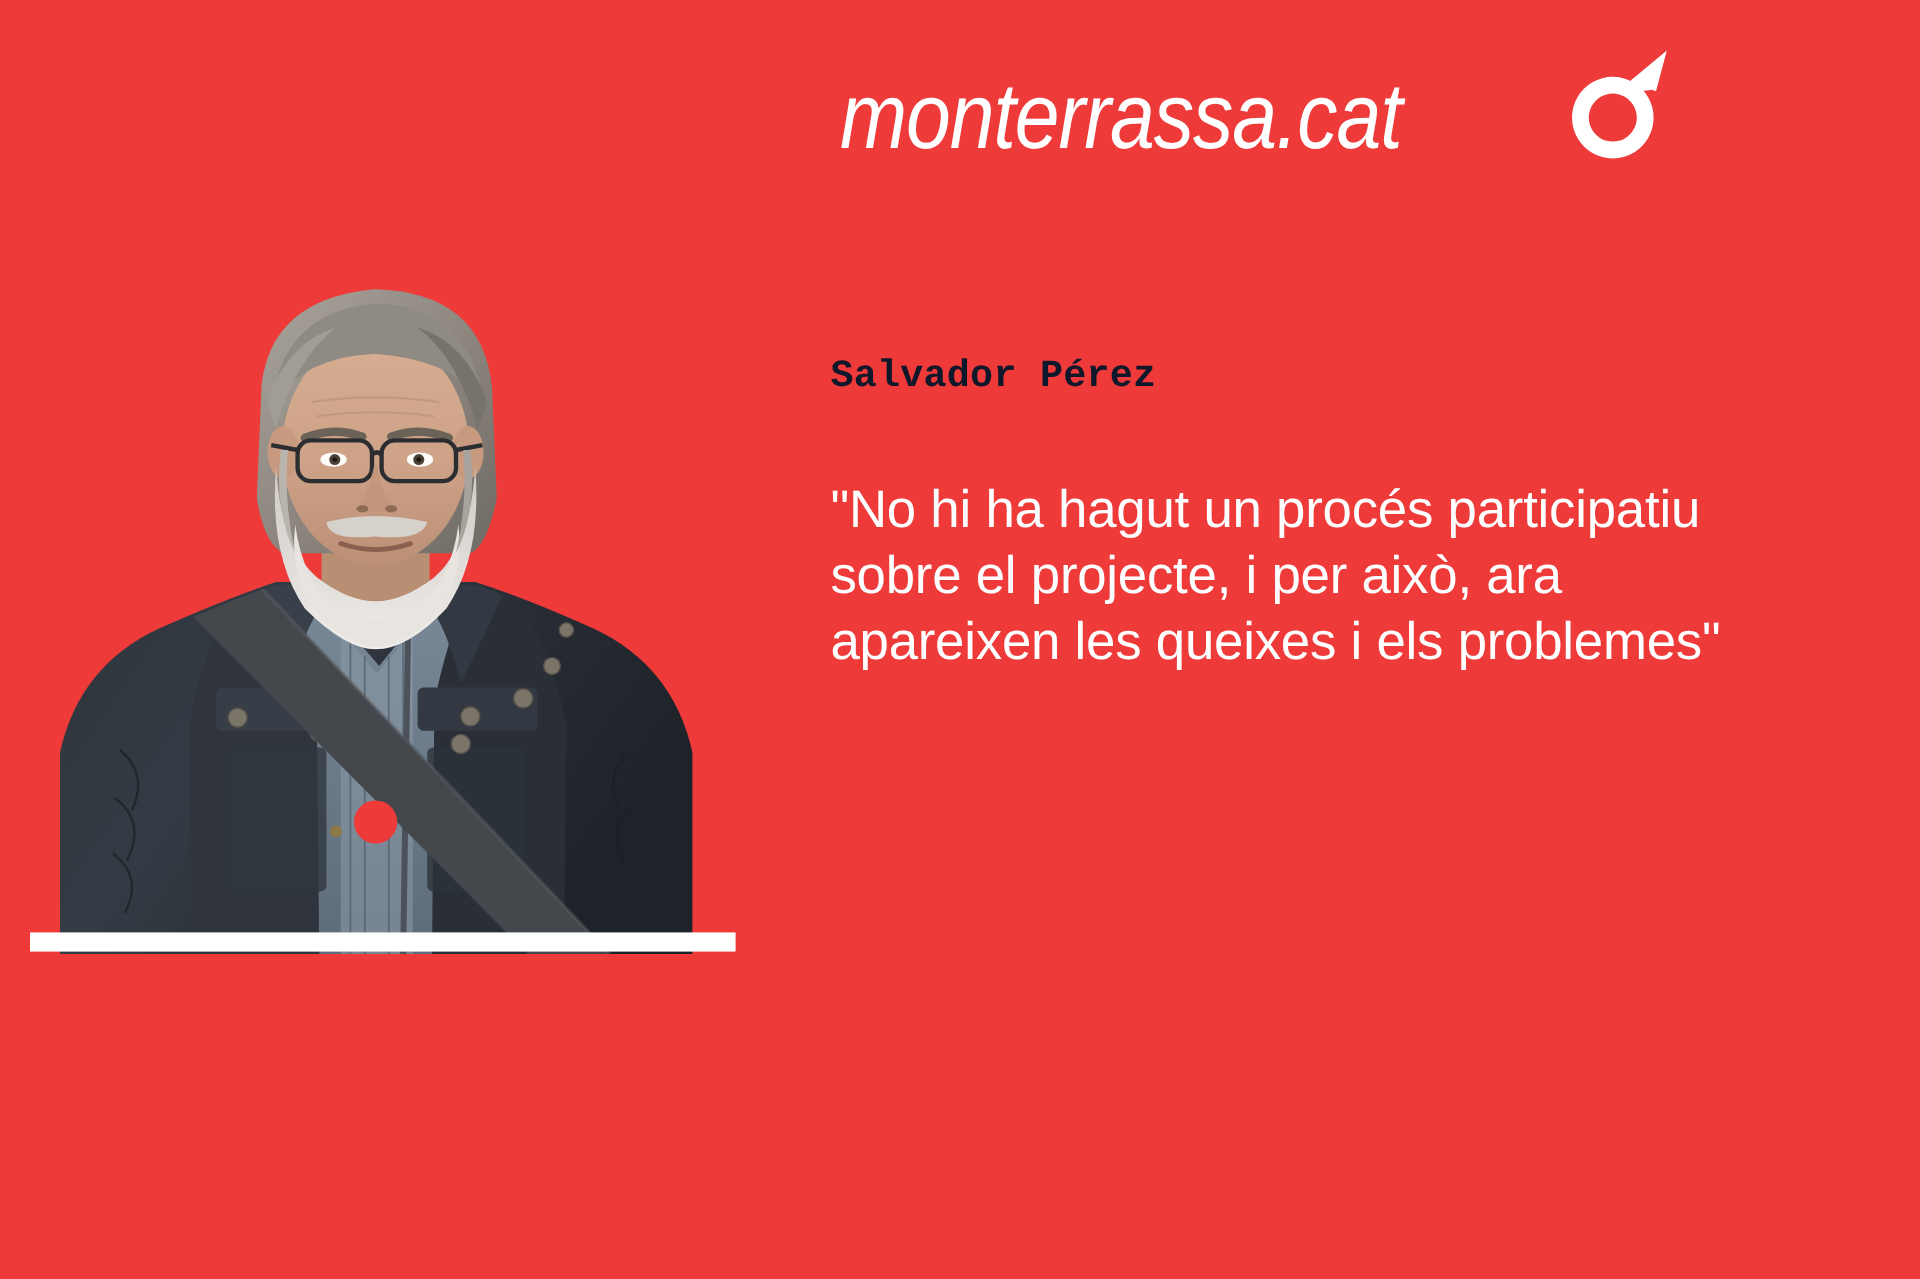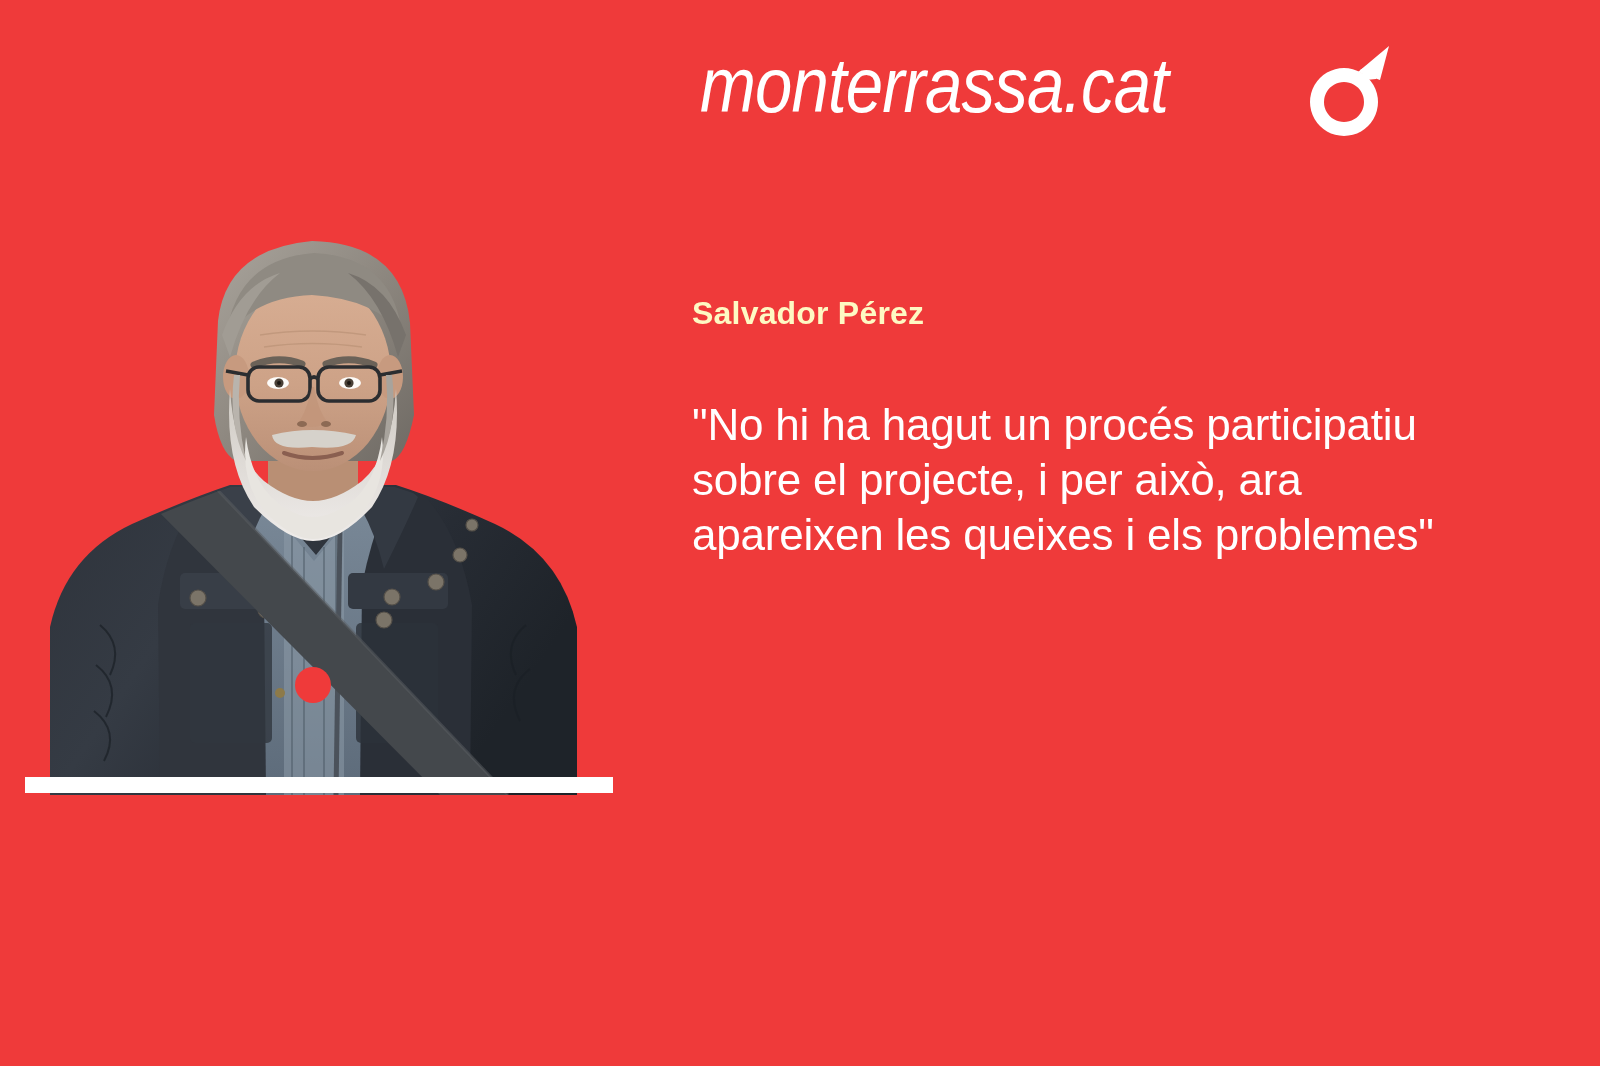--- a/index.html
+++ b/index.html
@@ -17,20 +17,21 @@
     font-family: "Liberation Sans", sans-serif;
     -webkit-font-smoothing: antialiased;
   }
 
   
   .brand {
     position: absolute;
     left: 700px;
     top: 46px;
     display: flex;
+    align-items: center;
     gap: 52px;
     height: 100px;
   }
   .brand-wordmark {
     color: #ffffff;
     font-family: "Liberation Sans", sans-serif;
     font-style: italic;
     font-weight: 300;
     font-size: 78px;
     letter-spacing: -1px;
@@ -67,26 +68,27 @@
   }
 
   
   .text-block {
     position: absolute;
     left: 692px;
     top: 296px;
     width: 820px;
   }
   .speaker-name {
-    color: #fef9c3;
+    color: #0f172a;
     font-size: 32px;
     font-weight: bold;
     letter-spacing: 0.2px;
     line-height: 1.1;
     margin: 0;
+    font-family: Liberation Mono, monospace;
   }
   .quote {
     color: #ffffff;
     font-size: 44px;
     font-weight: normal;
     line-height: 55px;
     letter-spacing: -0.2px;
     margin: 0;
     padding-top: 66px;
     max-width: 800px;

